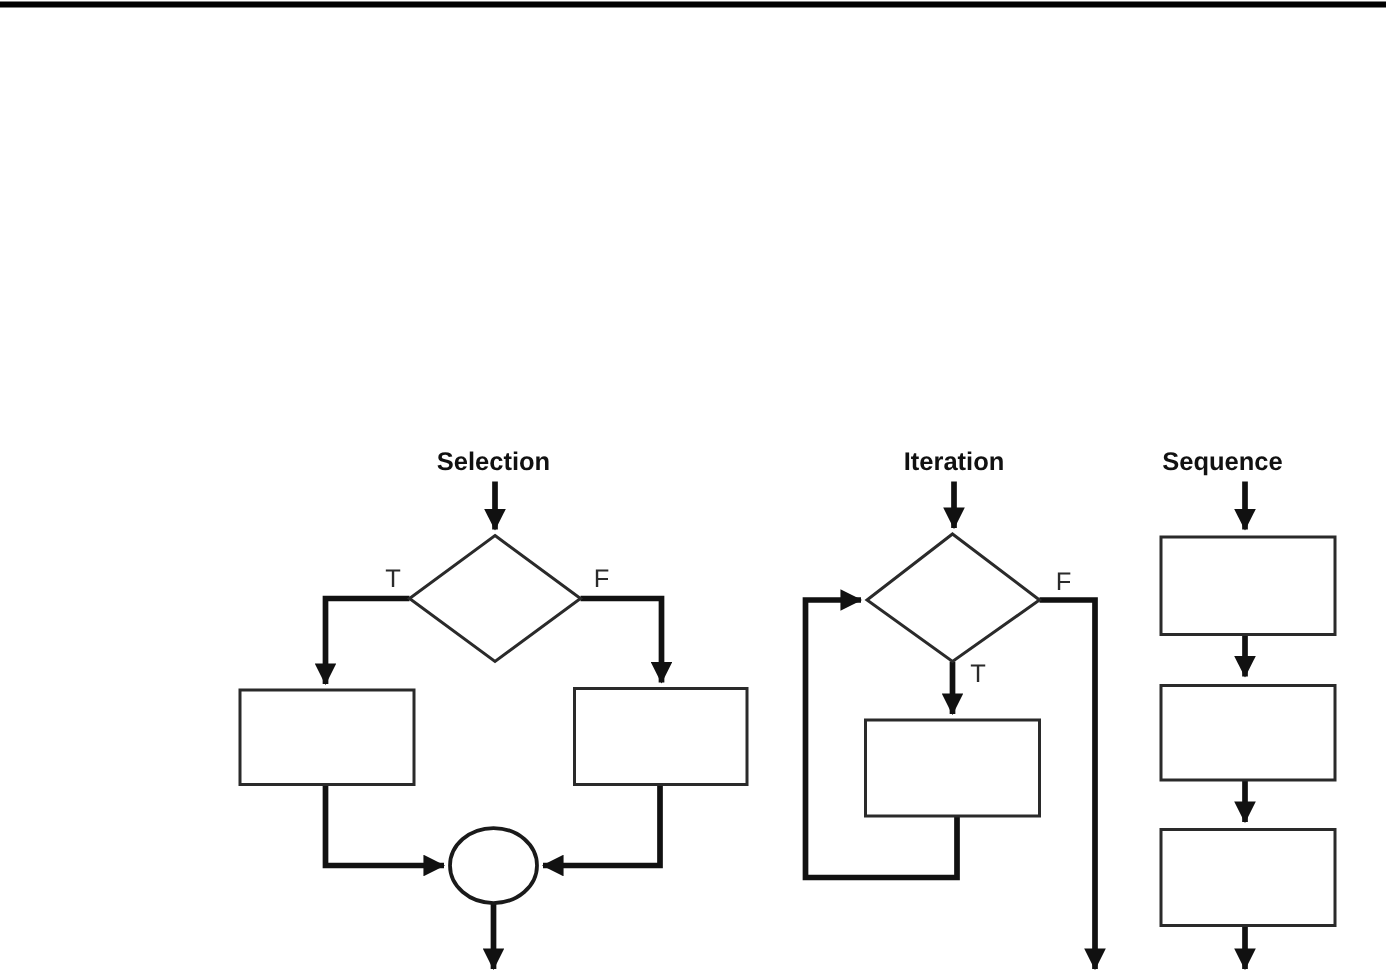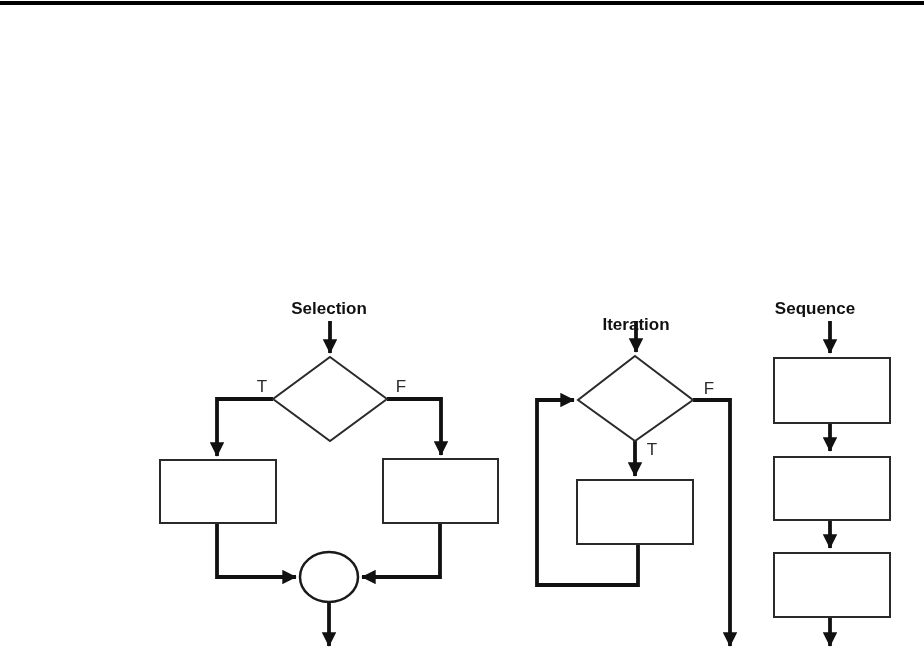--- a/index.html
+++ b/index.html
@@ -51,21 +51,21 @@
     position: absolute;
     transform: translate(-50%, -50%);
     white-space: nowrap;
     color: #111111;
     font-size: 17px;
     line-height: 1;
   }
   .lbl.title { font-weight: bold; }
   .lbl.branch { color: #2b2b2b; font-weight: normal; }
   .t-selection-title { left: 329px; top: 308px; }
-  .t-iteration-title { left: 636px; top: 324px; }
+  .t-iteration-title { left: 636px; top: 308px; }
   .t-sequence-title  { left: 815px; top: 308px; }
   .t-sel-true  { left: 262px; top: 386px; }
   .t-sel-false { left: 401px; top: 386px; }
   .t-it-false  { left: 709px; top: 388px; }
   .t-it-true   { left: 652px; top: 449px; }
 </style>
 </head>
 <body>
 
 <div class="page">

